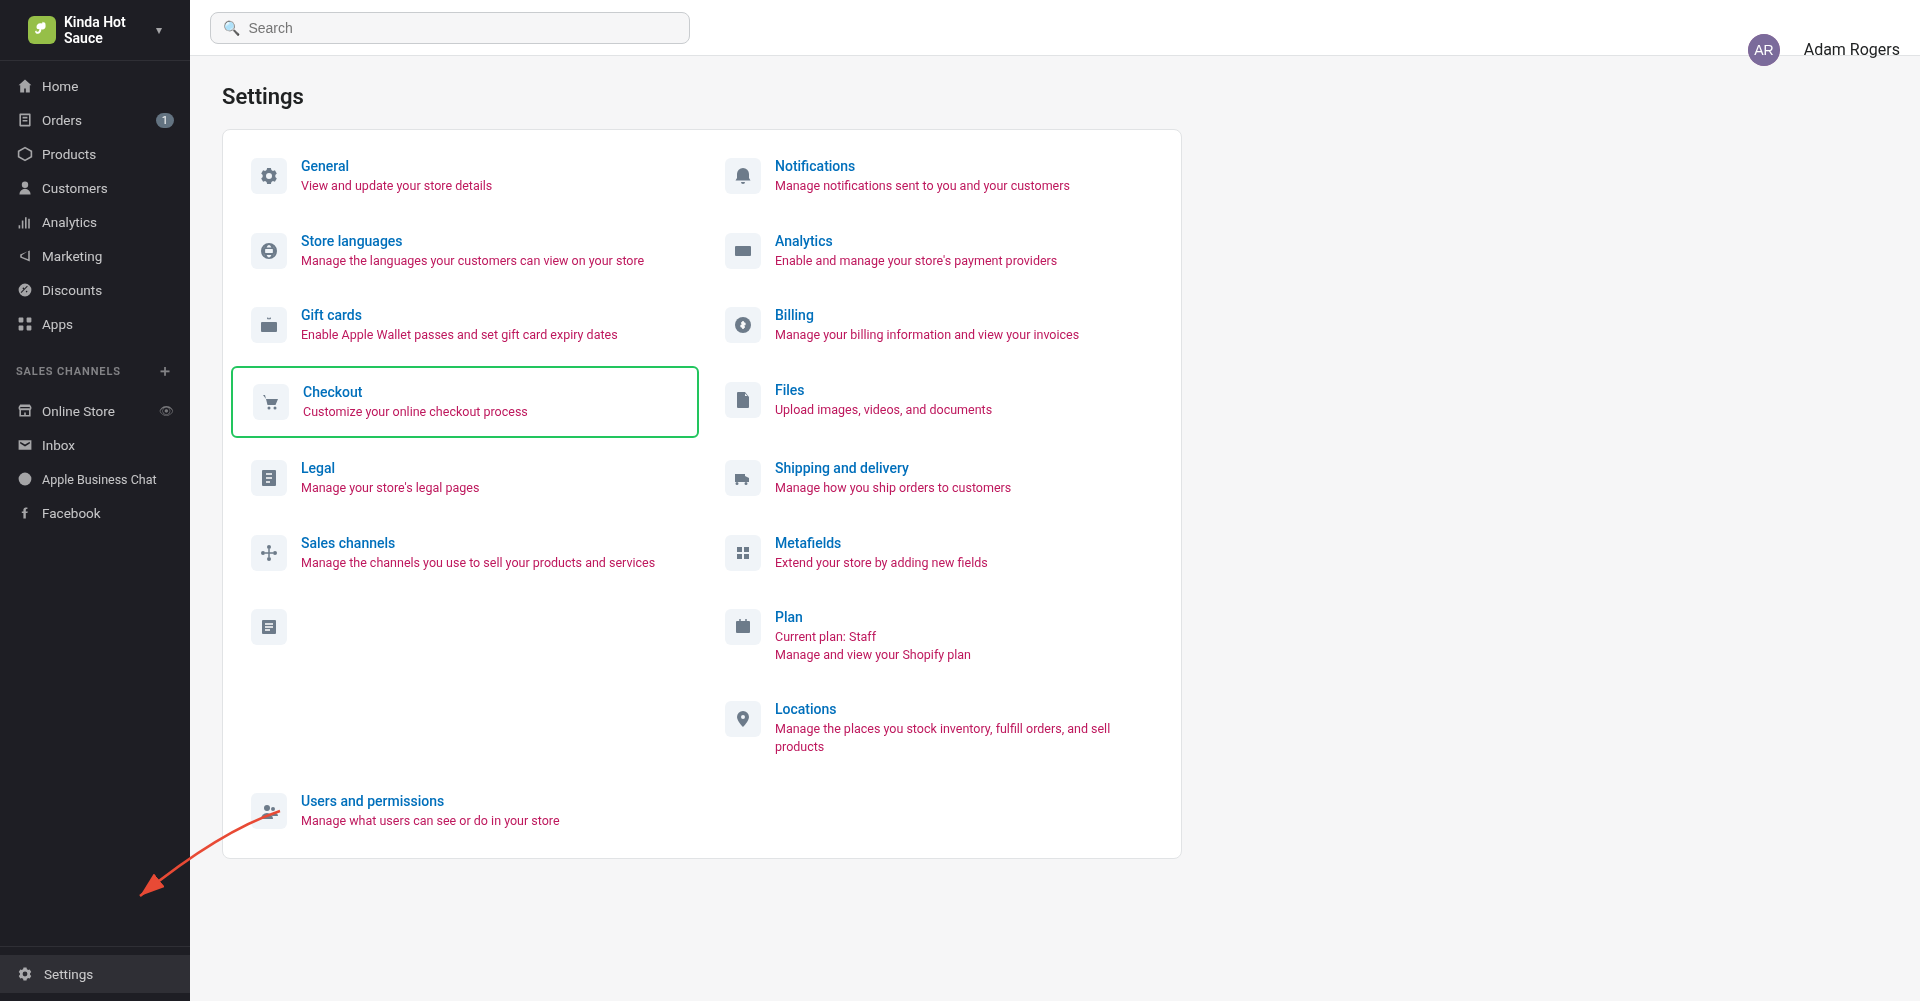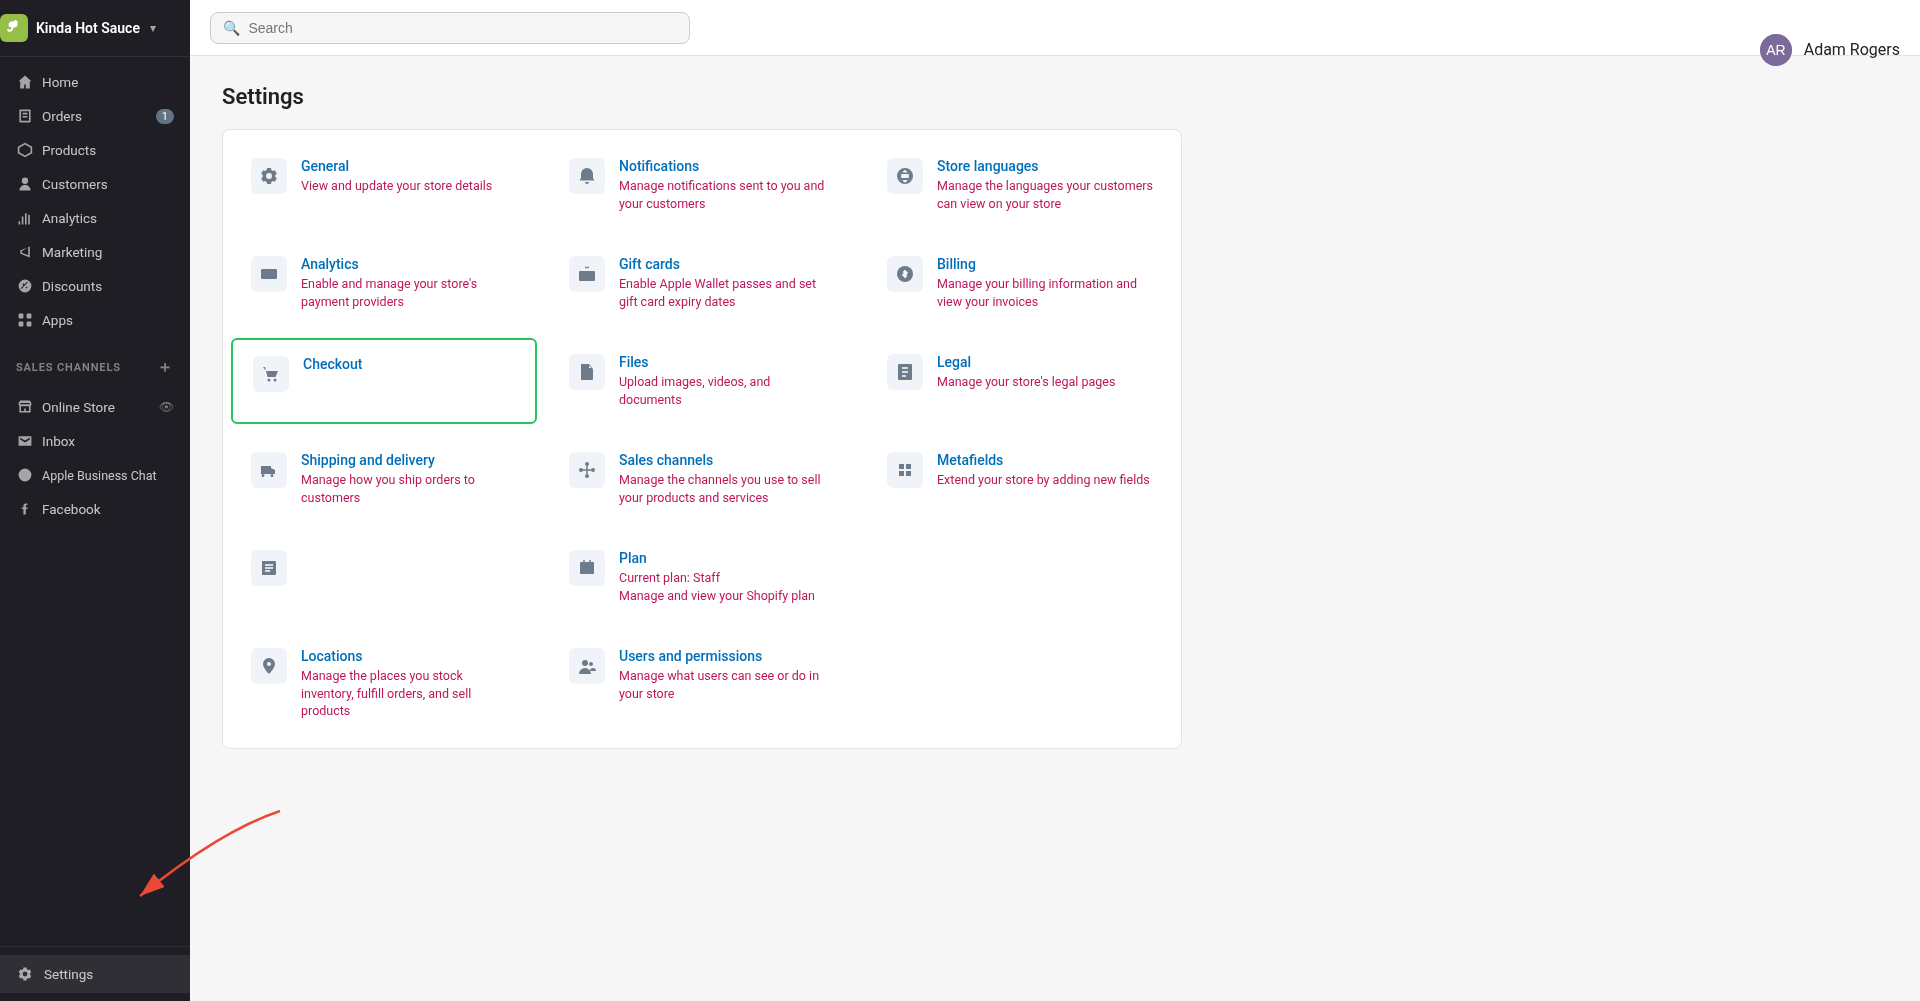--- a/index.html
+++ b/index.html
@@ -14,21 +14,21 @@
       display: flex;
       flex-direction: column;
       height: 100vh;
       overflow-y: auto;
     }
     #sidebar { background: #1e1e24; }
 
     .sidebar-header {
       display: flex;
       align-items: center;
-      padding: 14px 0;
+      padding: 14px 28px;
       cursor: pointer;
       color: #fff;
       gap: 8px;
       border-bottom: 1px solid rgba(255,255,255,0.08);
     }
     .shopify-logo {
       width: 28px; height: 28px;
       background: #96bf48;
       border-radius: 6px;
       display: flex; align-items: center; justify-content: center;
@@ -170,22 +170,22 @@
     
     .settings-card {
       background: #fff;
       border: 1px solid #e1e3e5;
       border-radius: 8px;
       padding: 12px 8px;
       max-width: 960px;
     }
     .settings-grid {
       display: grid;
-      grid-template-columns: repeat(3, 1fr);
-      gap: 12px;
+      grid-template-columns: repeat(2, 1fr);
+      gap: 6px;
     }
     .settings-item-cell {
       display: flex;
       align-items: flex-start;
       gap: 14px;
       padding: 16px 20px;
       cursor: pointer;
       border-radius: 6px;
       text-decoration: none;
     }
@@ -367,21 +367,21 @@
   </div>
 </div>
 
 <div id="main">
 
   <div id="topbar">
     <div class="search-bar">
       <span class="search-icon">🔍</span>
       <input type="text" placeholder="Search" style="">
     </div>
-    <div style="margin-left:auto; display:flex; align-items:center; gap:4px;margin-top:44px;">
+    <div style="margin-left:auto; display:flex; align-items:center; gap:16px;margin-top:44px;">
       <div class="user-avatar">
         <svg width="32" height="32" viewBox="0 0 32 32" fill="none">
           <circle cx="16" cy="16" r="16" fill="#7b6b9b"></circle>
           <text x="50%" y="55%" dominant-baseline="middle" text-anchor="middle" fill="white" font-size="14" font-family="sans-serif">AR</text>
         </svg>
       </div>
       <span class="user-name">Adam Rogers</span>
     </div>
   </div>
 
@@ -469,20 +469,21 @@
         <div class="settings-item-cell highlighted">
           <div class="settings-icon">
             <svg width="20" height="20" viewBox="0 0 20 20" fill="#6d7b8a">
                 <path d="M2 3h2l2.5 10h8L17 7H5"></path>
                 <circle cx="8" cy="16" r="1.5"></circle>
                 <circle cx="14" cy="16" r="1.5"></circle>
               </svg>
           </div>
           <div class="settings-text">
             <div class="settings-link-title">Checkout</div>
+            <div class="settings-link-desc">Customize your online checkout process</div>
           </div>
         </div>
 
         <div class="settings-item-cell">
           <div class="settings-icon">
             <svg width="20" height="20" viewBox="0 0 20 20" fill="#6d7b8a">
                 <path d="M12 2H5a1 1 0 00-1 1v14a1 1 0 001 1h10a1 1 0 001-1V7l-4-5zM12 3.5L14.5 6H12V3.5z"></path>
               </svg>
           </div>
           <div class="settings-text">

